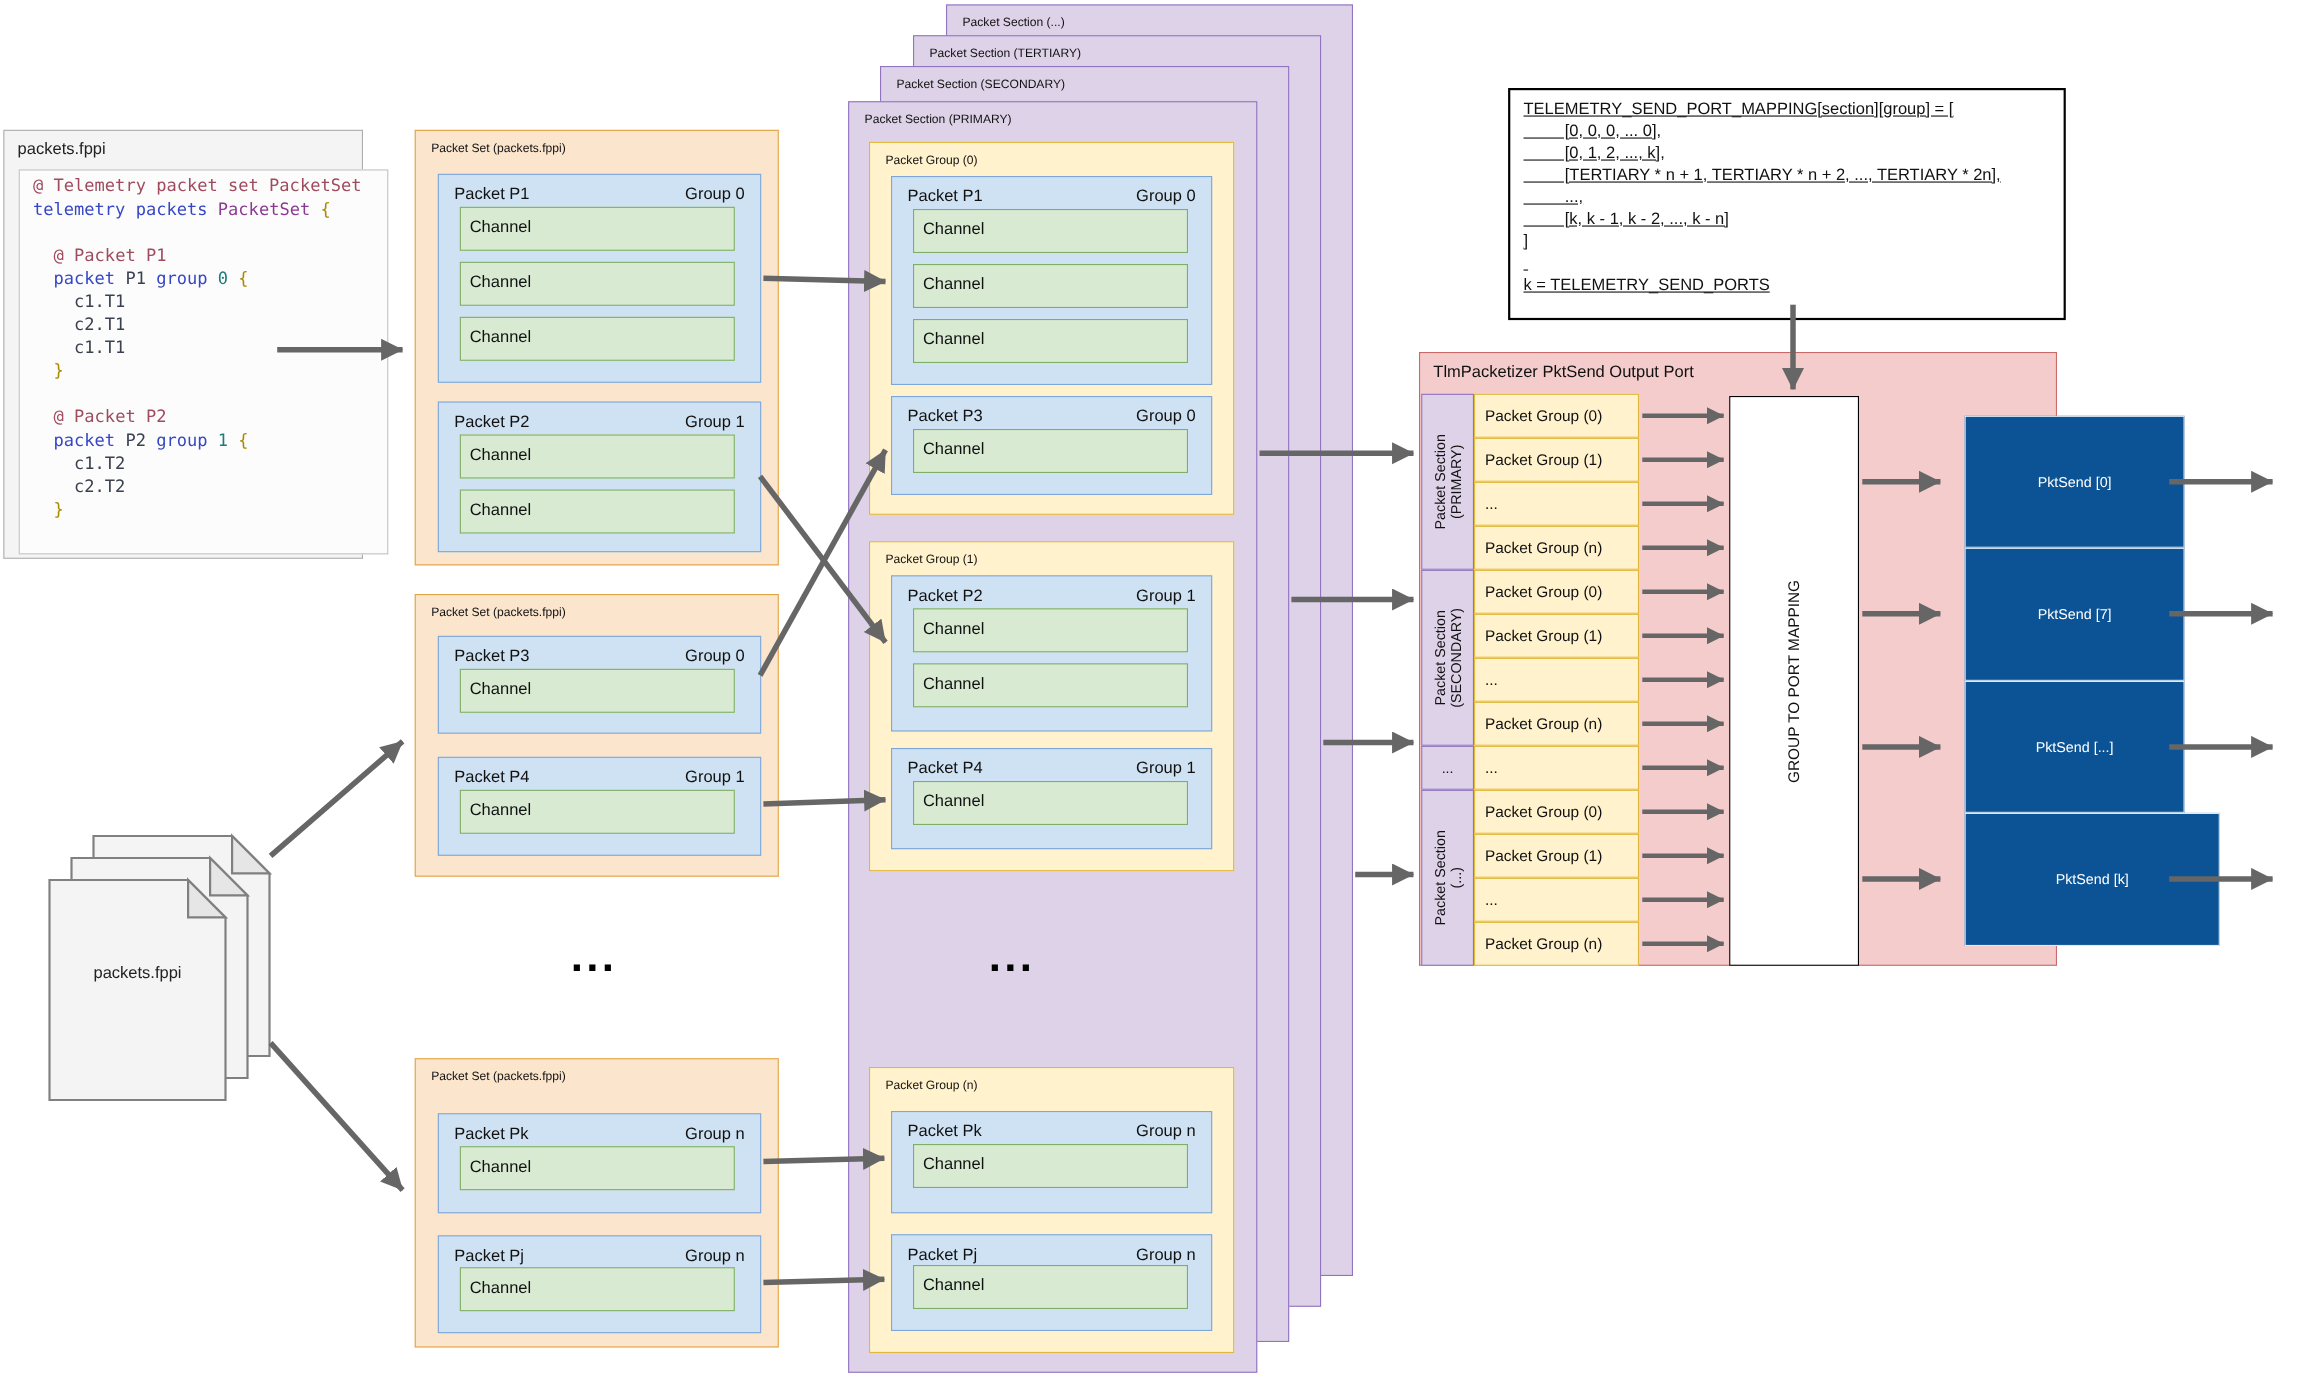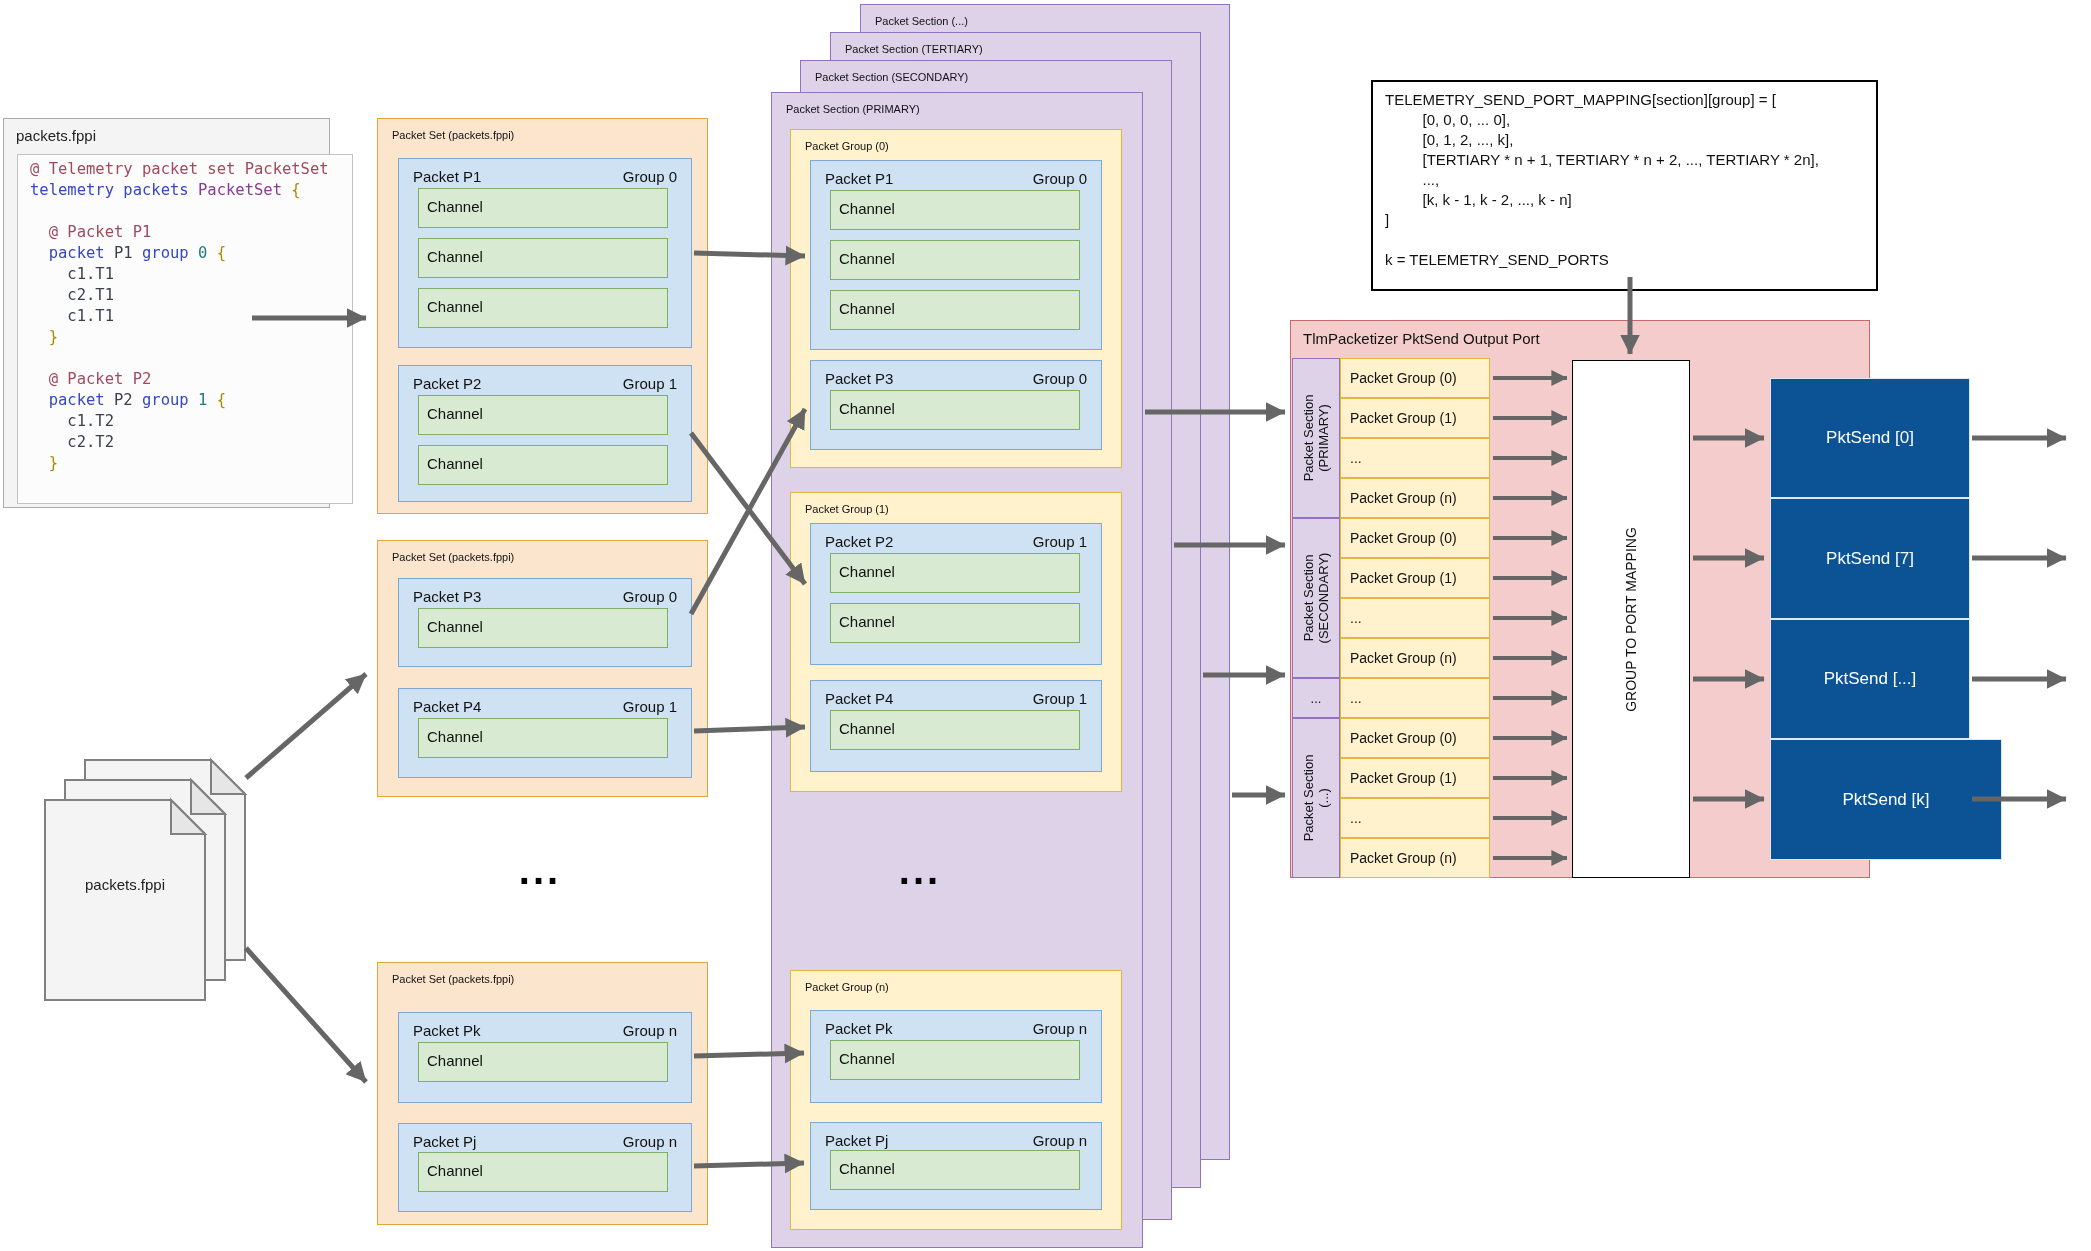--- a/index.html
+++ b/index.html
@@ -30,21 +30,21 @@
   .mapline{white-space:pre;font-size:15px;line-height:20px;color:#111;}
   
   .pink{background:#f4cccc;border:1.5px solid #c96a6a;}
   .pinktitle{font-size:15px;color:#111;}
   .plbl{background:#ddd2e8;border:1px solid #9173c0;display:flex;align-items:center;justify-content:center;overflow:hidden;}
   .rot{transform:rotate(-90deg);white-space:nowrap;font-size:13px;line-height:15px;text-align:center;}
   .prow{background:#fff2cc;border:1px solid #e0b83e;font-size:14px;line-height:38px;padding-left:9px;overflow:hidden;}
   .whitemap{background:#fff;border:1.5px solid #000;display:flex;align-items:center;justify-content:center;}
   .whitemap .rot{font-size:14px;}
   .blue{background:#0b5394;color:#fff;display:flex;align-items:center;justify-content:center;
-        font-size:17px;border:1px solid #dfe9f3;}
+        font-size:13px;border:1px solid #dfe9f3;margin-left:16px;}
   .ell{font-size:40px;font-weight:700;letter-spacing:3px;color:#000;line-height:44px;}
   .doclabel{font-size:15px;text-align:center;color:#222;}
 </style>
 </head>
 <body>
 
 <div id="root">
 
   <div class="abs sect" style="left:860px;top:4px;width:370px;height:1156px;">
     <div class="boxtitle">Packet Section (...)</div>
@@ -207,21 +207,21 @@
       <path d="M27,28 L153,28 L187,62 L187,228 L27,228 Z" fill="#f4f4f4" stroke="#808080" stroke-width="2"></path>
       <path d="M153,28 L153,62 L187,62 Z" fill="#e6e6e6" stroke="#808080" stroke-width="2"></path>
     </g>
     <g>
       <path d="M7,48 L133,48 L167,82 L167,248 L7,248 Z" fill="#f4f4f4" stroke="#808080" stroke-width="2"></path>
       <path d="M133,48 L133,82 L167,82 Z" fill="#e6e6e6" stroke="#808080" stroke-width="2"></path>
     </g>
   </svg>
   <div class="abs doclabel" style="left:45px;top:876px;width:160px;">packets.fppi</div>
 
-  <div class="abs mapbox" style="left:1371px;top:80px;width:507px;height:211px;">
+  <div class="abs mapbox" style="left:1371px;top:80px;width:507px;height:211px;text-decoration:underline;">
       <div class="mapline">TELEMETRY_SEND_PORT_MAPPING[section][group] = [</div>
       <div class="mapline">         [0, 0, 0, ... 0],</div>
       <div class="mapline">         [0, 1, 2, ..., k],</div>
       <div class="mapline">         [TERTIARY * n + 1, TERTIARY * n + 2, ..., TERTIARY * 2n],</div>
       <div class="mapline">         ...,</div>
       <div class="mapline">         [k, k - 1, k - 2, ..., k - n]</div>
       <div class="mapline">]</div>
       <div class="mapline">&nbsp;</div>
       <div class="mapline">k = TELEMETRY_SEND_PORTS</div>
     </div>

